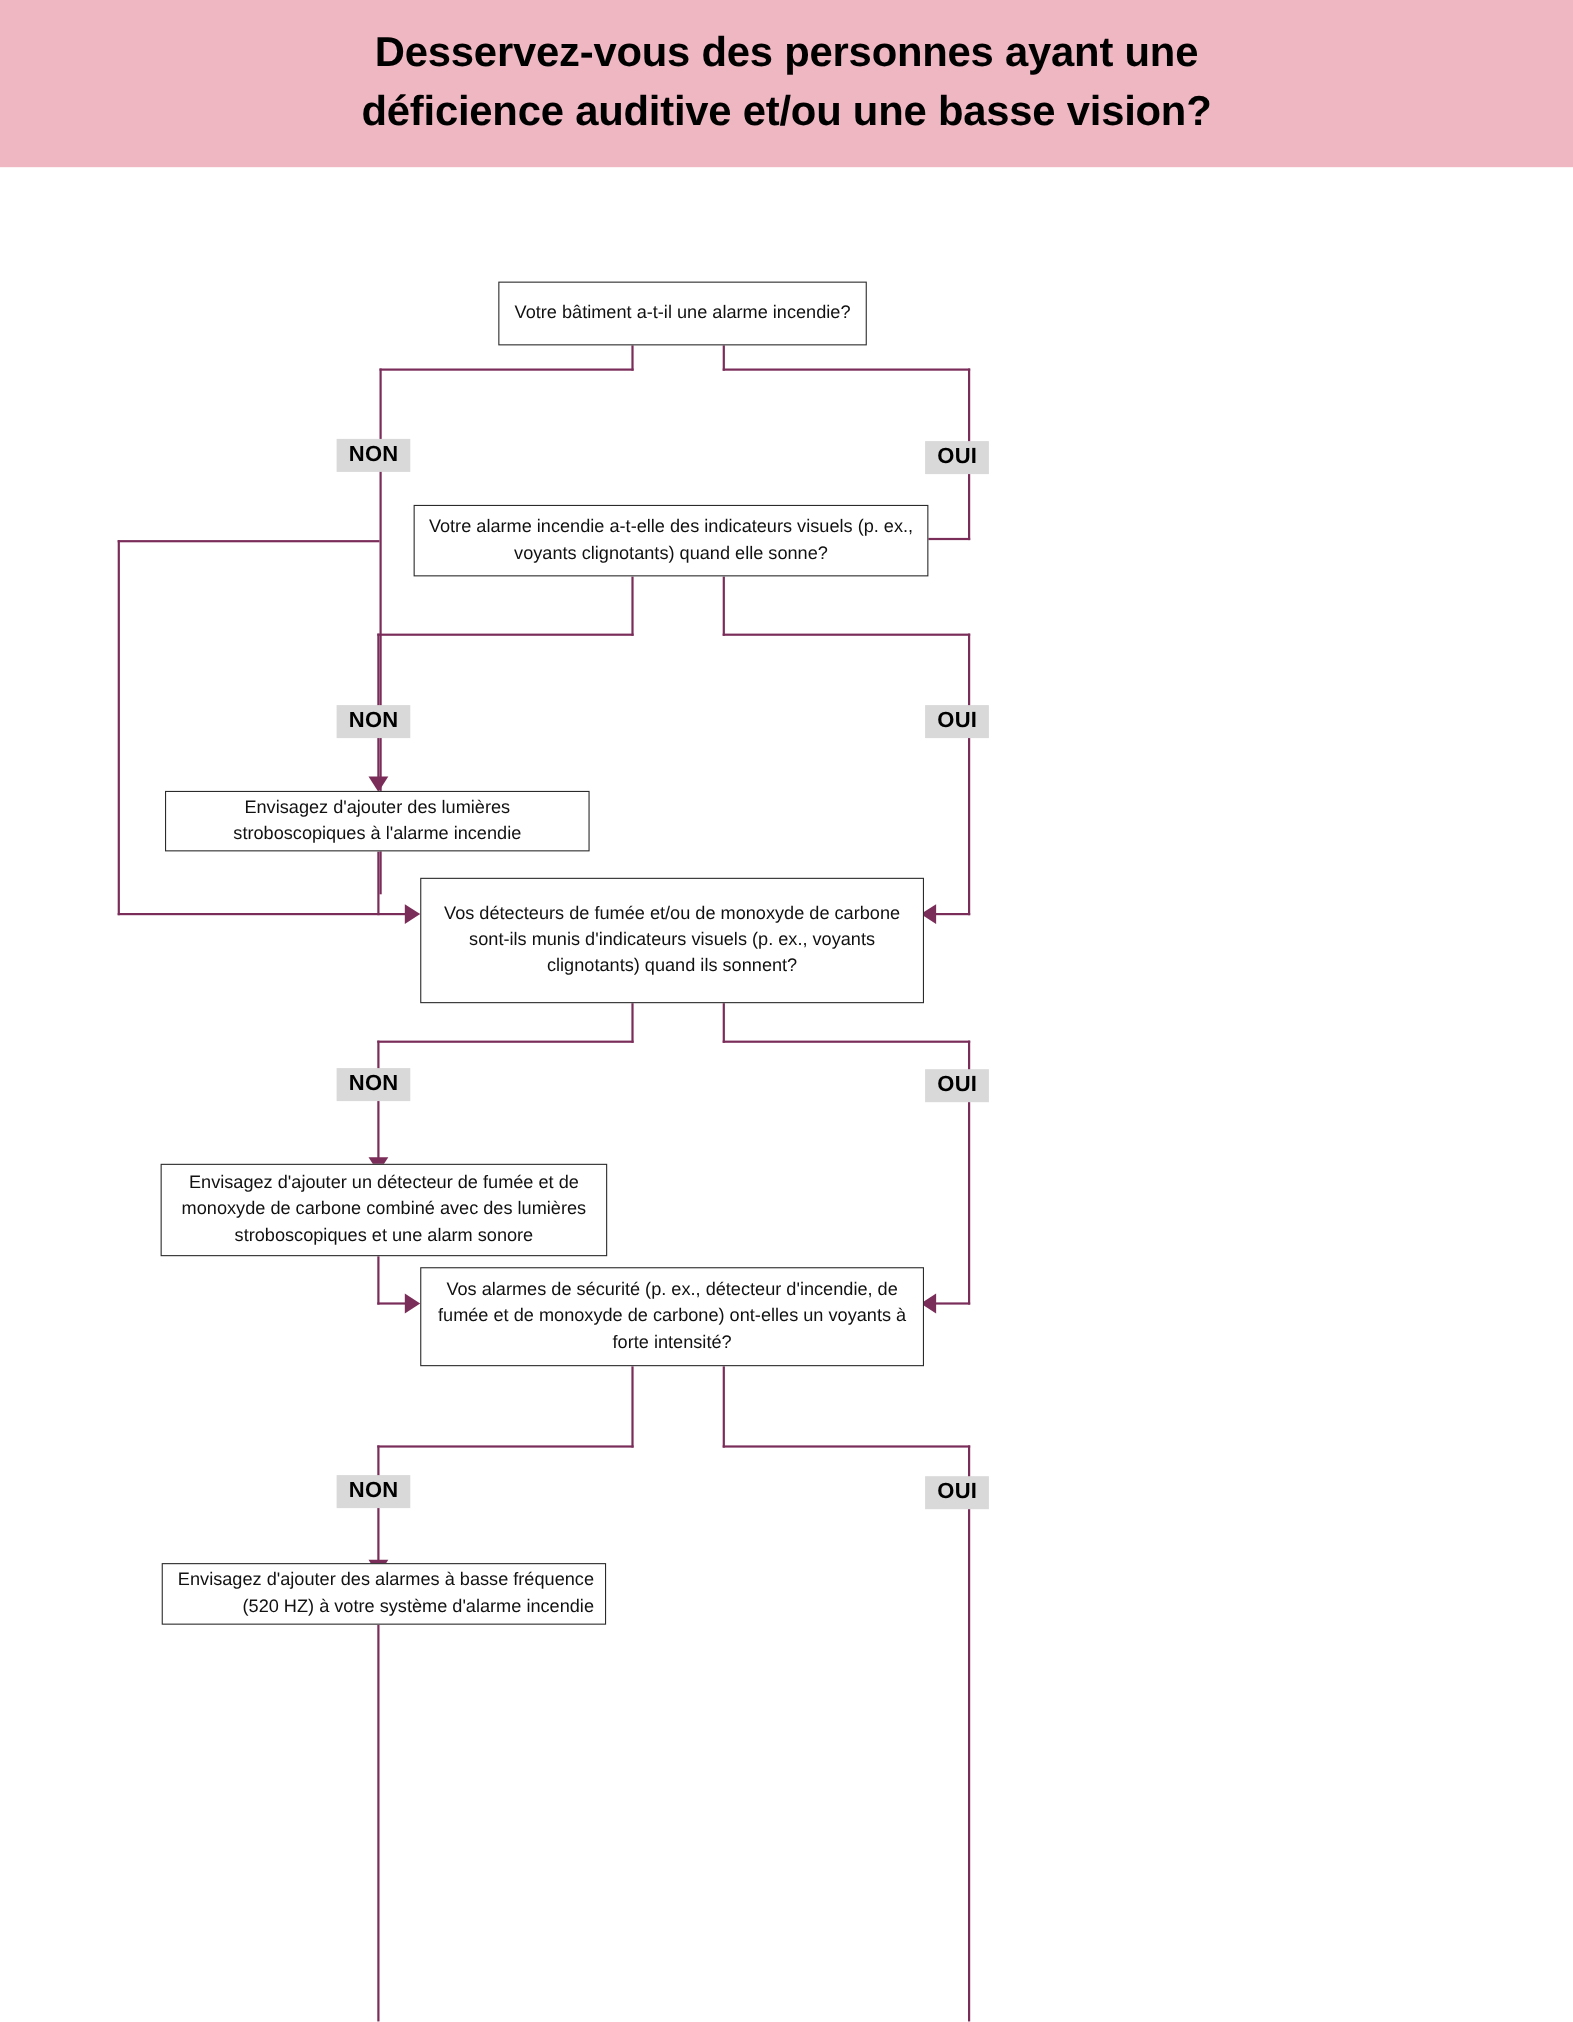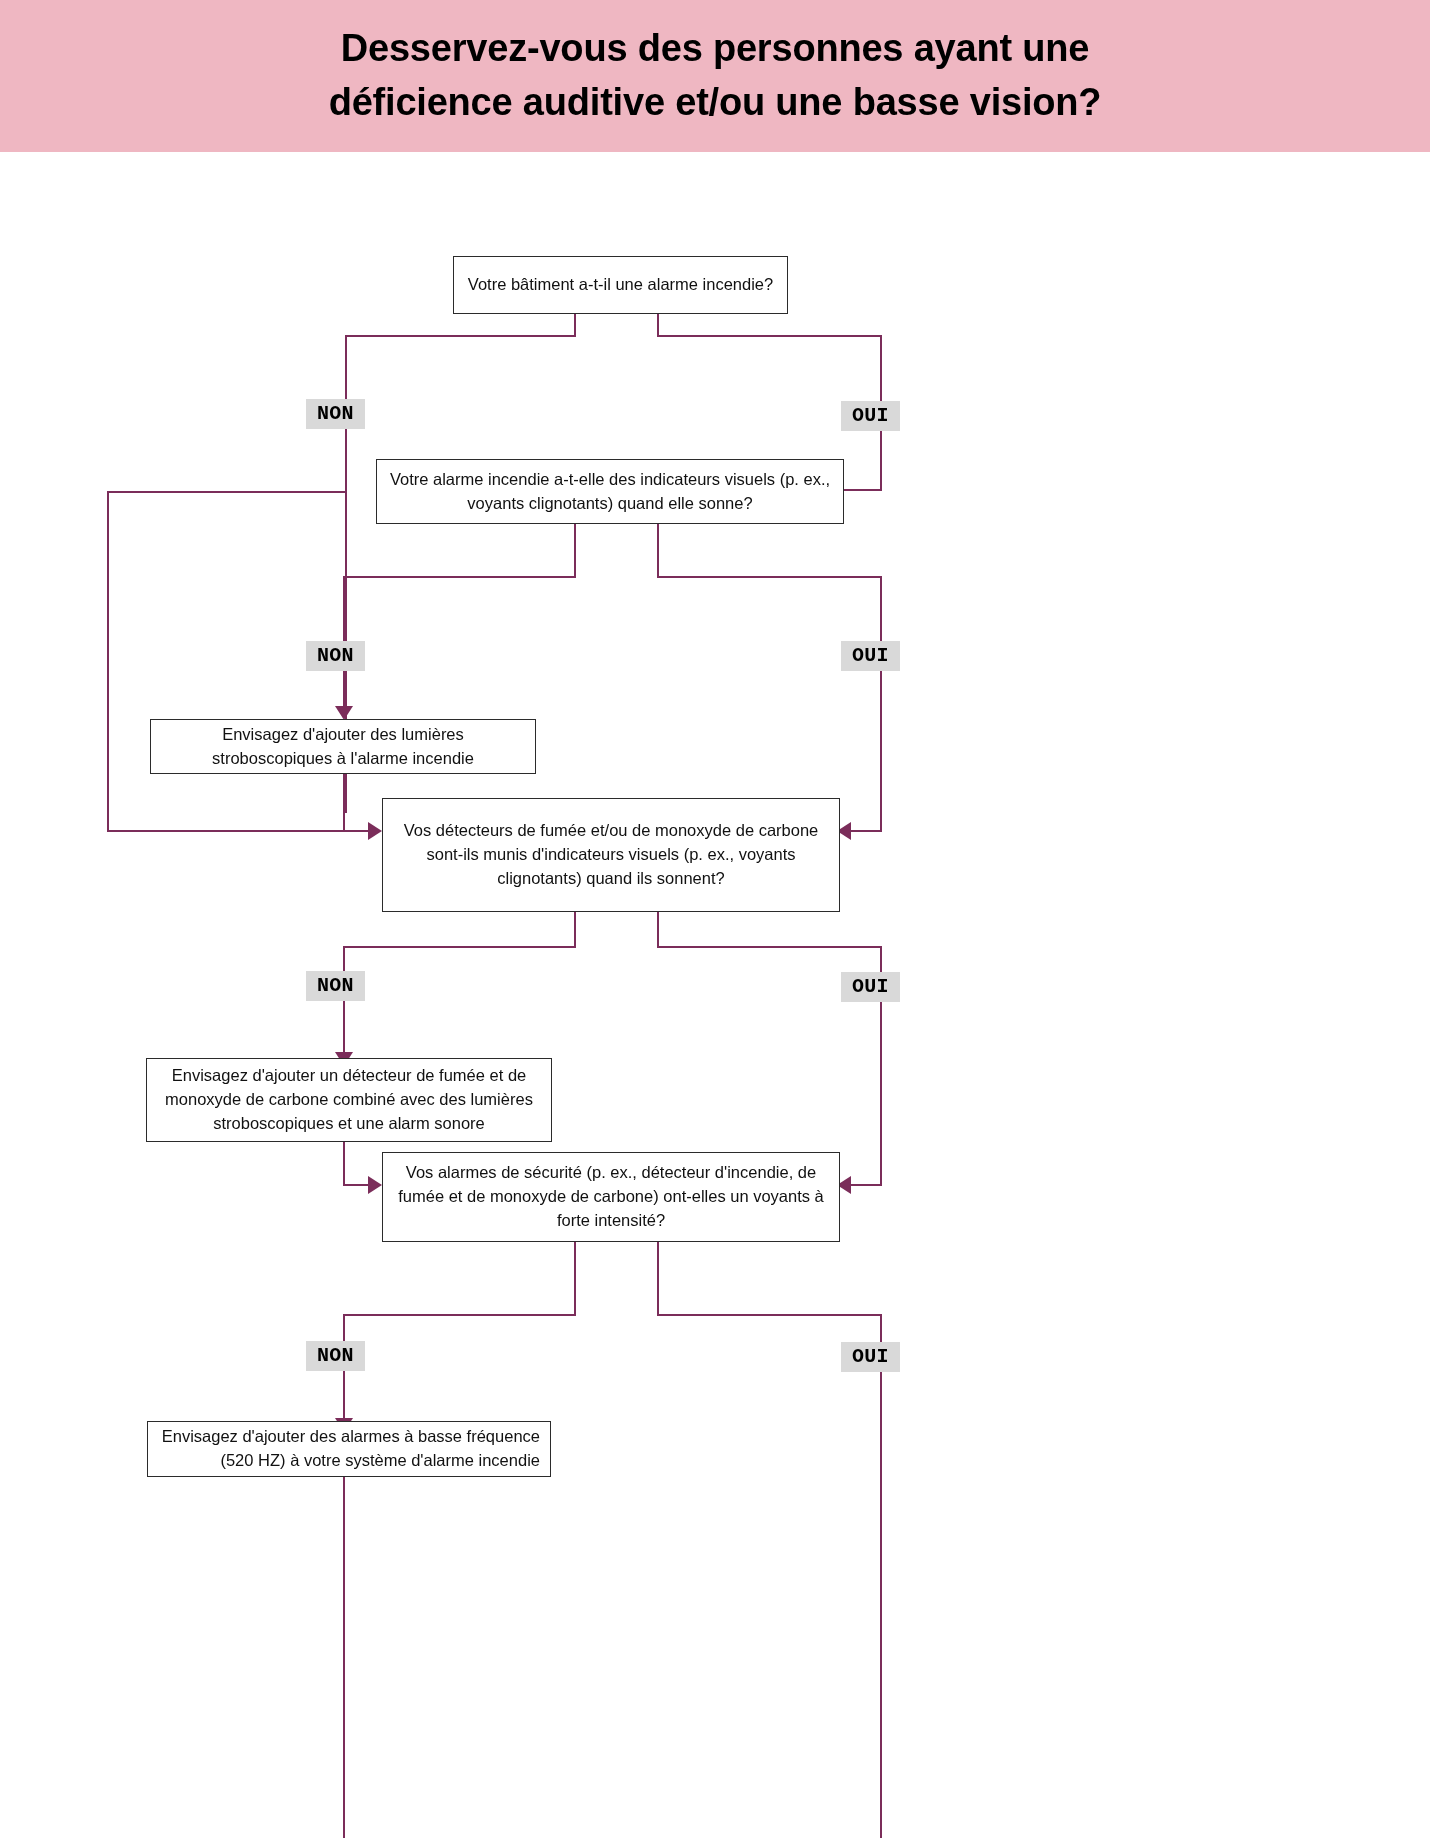--- a/index.html
+++ b/index.html
@@ -87,21 +87,20 @@
   .branch-label {
     position: absolute;
     background: #d9d9d9;
     color: #000000;
     font-size: 20px;
     font-weight: bold;
     padding: 3px 11px 4px 11px;
     line-height: 1.15;
     z-index: 6;
     letter-spacing: 0.3px;
-    font-family: Liberation Mono, monospace;
   }
 </style>
 </head>
 <body>
 
 <div id="page">
 
   <div id="header-banner">
     <div id="header-title">
       <div>Desservez-vous des personnes ayant une</div>

